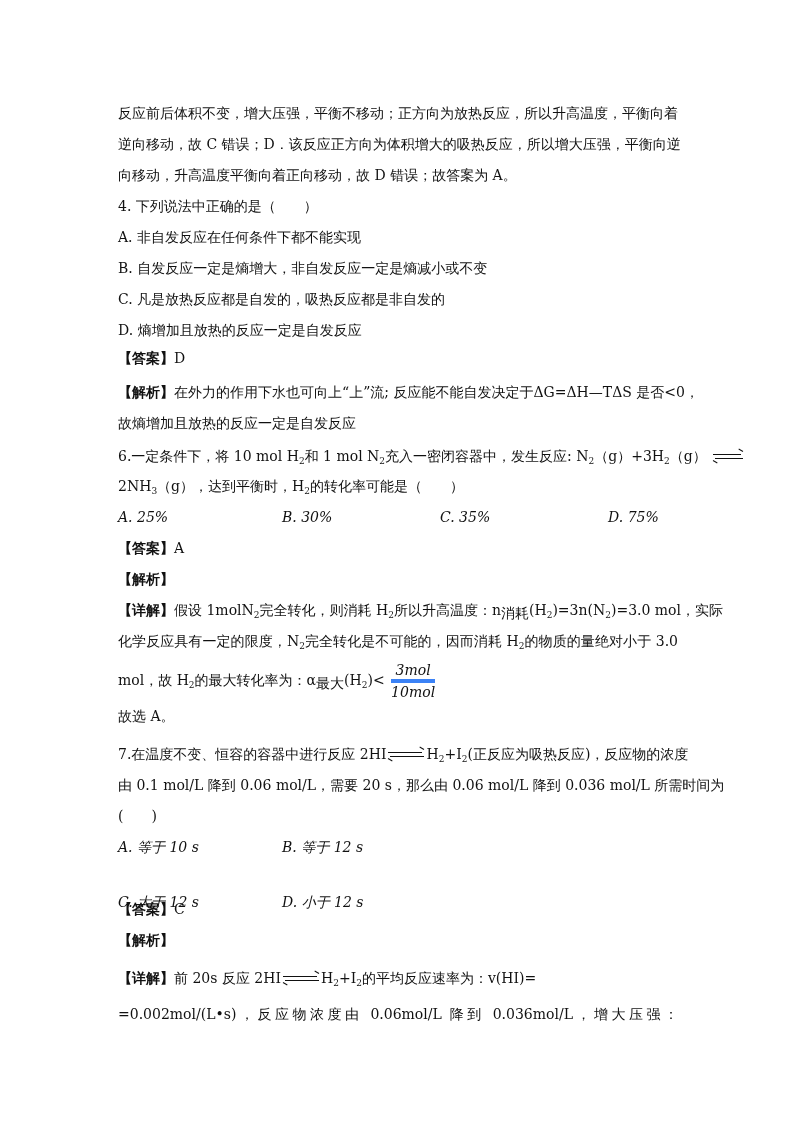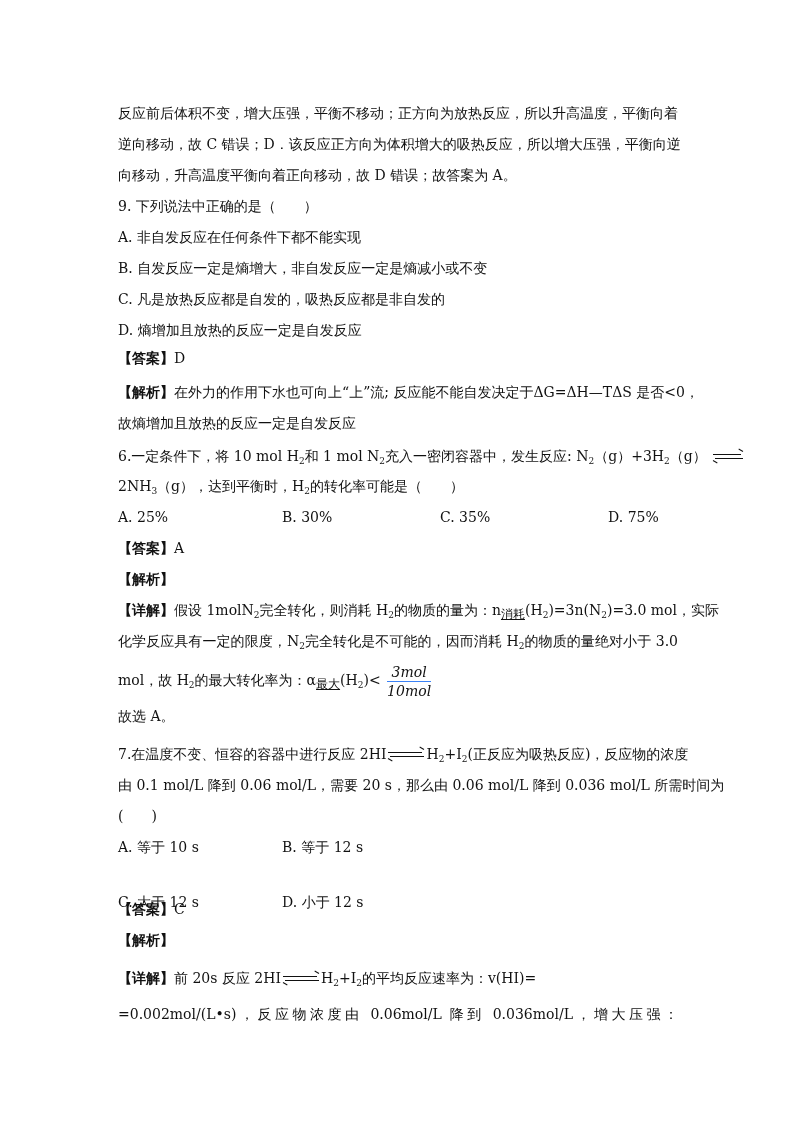--- a/index.html
+++ b/index.html
@@ -2,44 +2,44 @@
 <html><head>
   <meta charset="utf-8">
   <style>
     html, body { margin: 0; padding: 0; background: #ffffff; }
     body { width: 794px; height: 1123px; position: relative; overflow: hidden;
            font-family: "DejaVu Serif", "Liberation Serif", serif; color: #111; }
     .page { position: absolute; left: 118px; top: 0; width: 560px; }
     .line { position: absolute; left: 0; white-space: nowrap; font-size: 14px; line-height: 20px; }
     .just { text-align: justify; text-align-last: justify; width: 560px; }
     sub { font-size: 9px; vertical-align: -3px; line-height: 0; }
-    .tiny { font-size: 12px; vertical-align: -3px; text-decoration: underline; }
-    .opt { position: absolute; }
+    .tiny { font-size: 14px; vertical-align: -3px; }
+    .opt { position: absolute; font-style: italic; }
     .bracket { font-weight: bold; }
     .eq { display: inline-block; position: relative; width: 40px; height: 10px; vertical-align: middle; }
     .eq::before { content: ""; position: absolute; left: 2px; right: 4px; top: 2px; border-top: 1px solid #111; }
     .eq::after { content: ""; position: absolute; left: 4px; right: 2px; top: 6px; border-top: 1px solid #111; }
     .eq .ha { position: absolute; right: 2px; top: -1px; width: 5px; border-top: 1px solid #111; transform: rotate(30deg); transform-origin: right; }
     .eq .hb { position: absolute; left: 2px; top: 8px; width: 5px; border-top: 1px solid #111; transform: rotate(30deg); transform-origin: left; }
     .eq.short { width: 34px; }
     .frac { display: inline-block; vertical-align: middle; text-align: center; margin: 0 2px; }
-    .frac .num { display: block; padding: 0 2px; border-bottom: 1px solid #3b82f6; line-height: 18px; }
+    .frac .num { display: block; padding: 0 2px; border-bottom: 4px solid #3b82f6; line-height: 18px; }
     .frac .den { display: block; line-height: 18px; }
     .ital { font-style: italic; }
   </style>
 </head>
 <body>
 
 <div class="page">
 
   <div class="line just" style="top:103px">反应前后体积不变，增大压强，平衡不移动；正方向为放热反应，所以升高温度，平衡向着</div>
   <div class="line just" style="top:134px">逆向移动，故 C 错误；D．该反应正方向为体积增大的吸热反应，所以增大压强，平衡向逆</div>
   <div class="line" style="top:165px">向移动，升高温度平衡向着正向移动，故 D 错误；故答案为 A。</div>
 
-  <div class="line" style="top:196px">9. 下列说法中正确的是（　　）</div>
+  <div class="line" style="top:196px">4. 下列说法中正确的是（　　）</div>
   <div class="line" style="top:227px">A. 非自发反应在任何条件下都不能实现</div>
   <div class="line" style="top:258px">B. 自发反应一定是熵增大，非自发反应一定是熵减小或不变</div>
   <div class="line" style="top:289px">C. 凡是放热反应都是自发的，吸热反应都是非自发的</div>
   <div class="line" style="top:320px">D. 熵增加且放热的反应一定是自发反应</div>
   <div class="line" style="top:348px">
     <span class="bracket">【答案】</span><span>D</span>
   </div>
   <div class="line just" style="top:382px">
     <span class="bracket">【解析】</span><span>在外力的作用下水也可向上“上”流; 反应能不能自发决定于ΔG=ΔH—TΔS 是否&lt;0，</span>
   </div>
@@ -58,21 +58,21 @@
     <span class="opt" style="left:322px">C. 35%</span>
     <span class="opt" style="left:490px">D. 75%</span>
   </div>
   <div class="line" style="top:538px">
     <span class="bracket">【答案】</span><span>A</span>
   </div>
   <div class="line" style="top:569px">
     <span class="bracket">【解析】</span>
   </div>
   <div class="line just" style="top:600px">
-    <span class="bracket">【详解】</span><span>假设 1molN</span><sub>2</sub><span>完全转化，则消耗 H</span><sub>2</sub><span>的物质的量为：n</span><span class="tiny">消耗</span><span>(H</span><sub>2</sub><span>)=3n(N</span><sub>2</sub><span>)=3.0 mol，实际</span>
+    <span class="bracket">【详解】</span><span>假设 1molN</span><sub>2</sub><span>完全转化，则消耗 H</span><sub>2</sub><span>所以升高温度：n</span><span class="tiny">消耗</span><span>(H</span><sub>2</sub><span>)=3n(N</span><sub>2</sub><span>)=3.0 mol，实际</span>
   </div>
   <div class="line just" style="top:631px">
     <span>化学反应具有一定的限度，N</span><sub>2</sub><span>完全转化是不可能的，因而消耗 H</span><sub>2</sub><span>的物质的量绝对小于 3.0</span>
   </div>
   <div class="line" style="top:660px; line-height:40px">
     <span>mol，故 H</span><sub>2</sub><span>的最大转化率为：α</span><span class="tiny">最大</span><span>(H</span><sub>2</sub><span>)&lt;</span>
     <span class="frac ital"><span class="num">3mol</span><span class="den">10mol</span></span>
   </div>
   <div class="line" style="top:706px">故选 A。</div>
 

